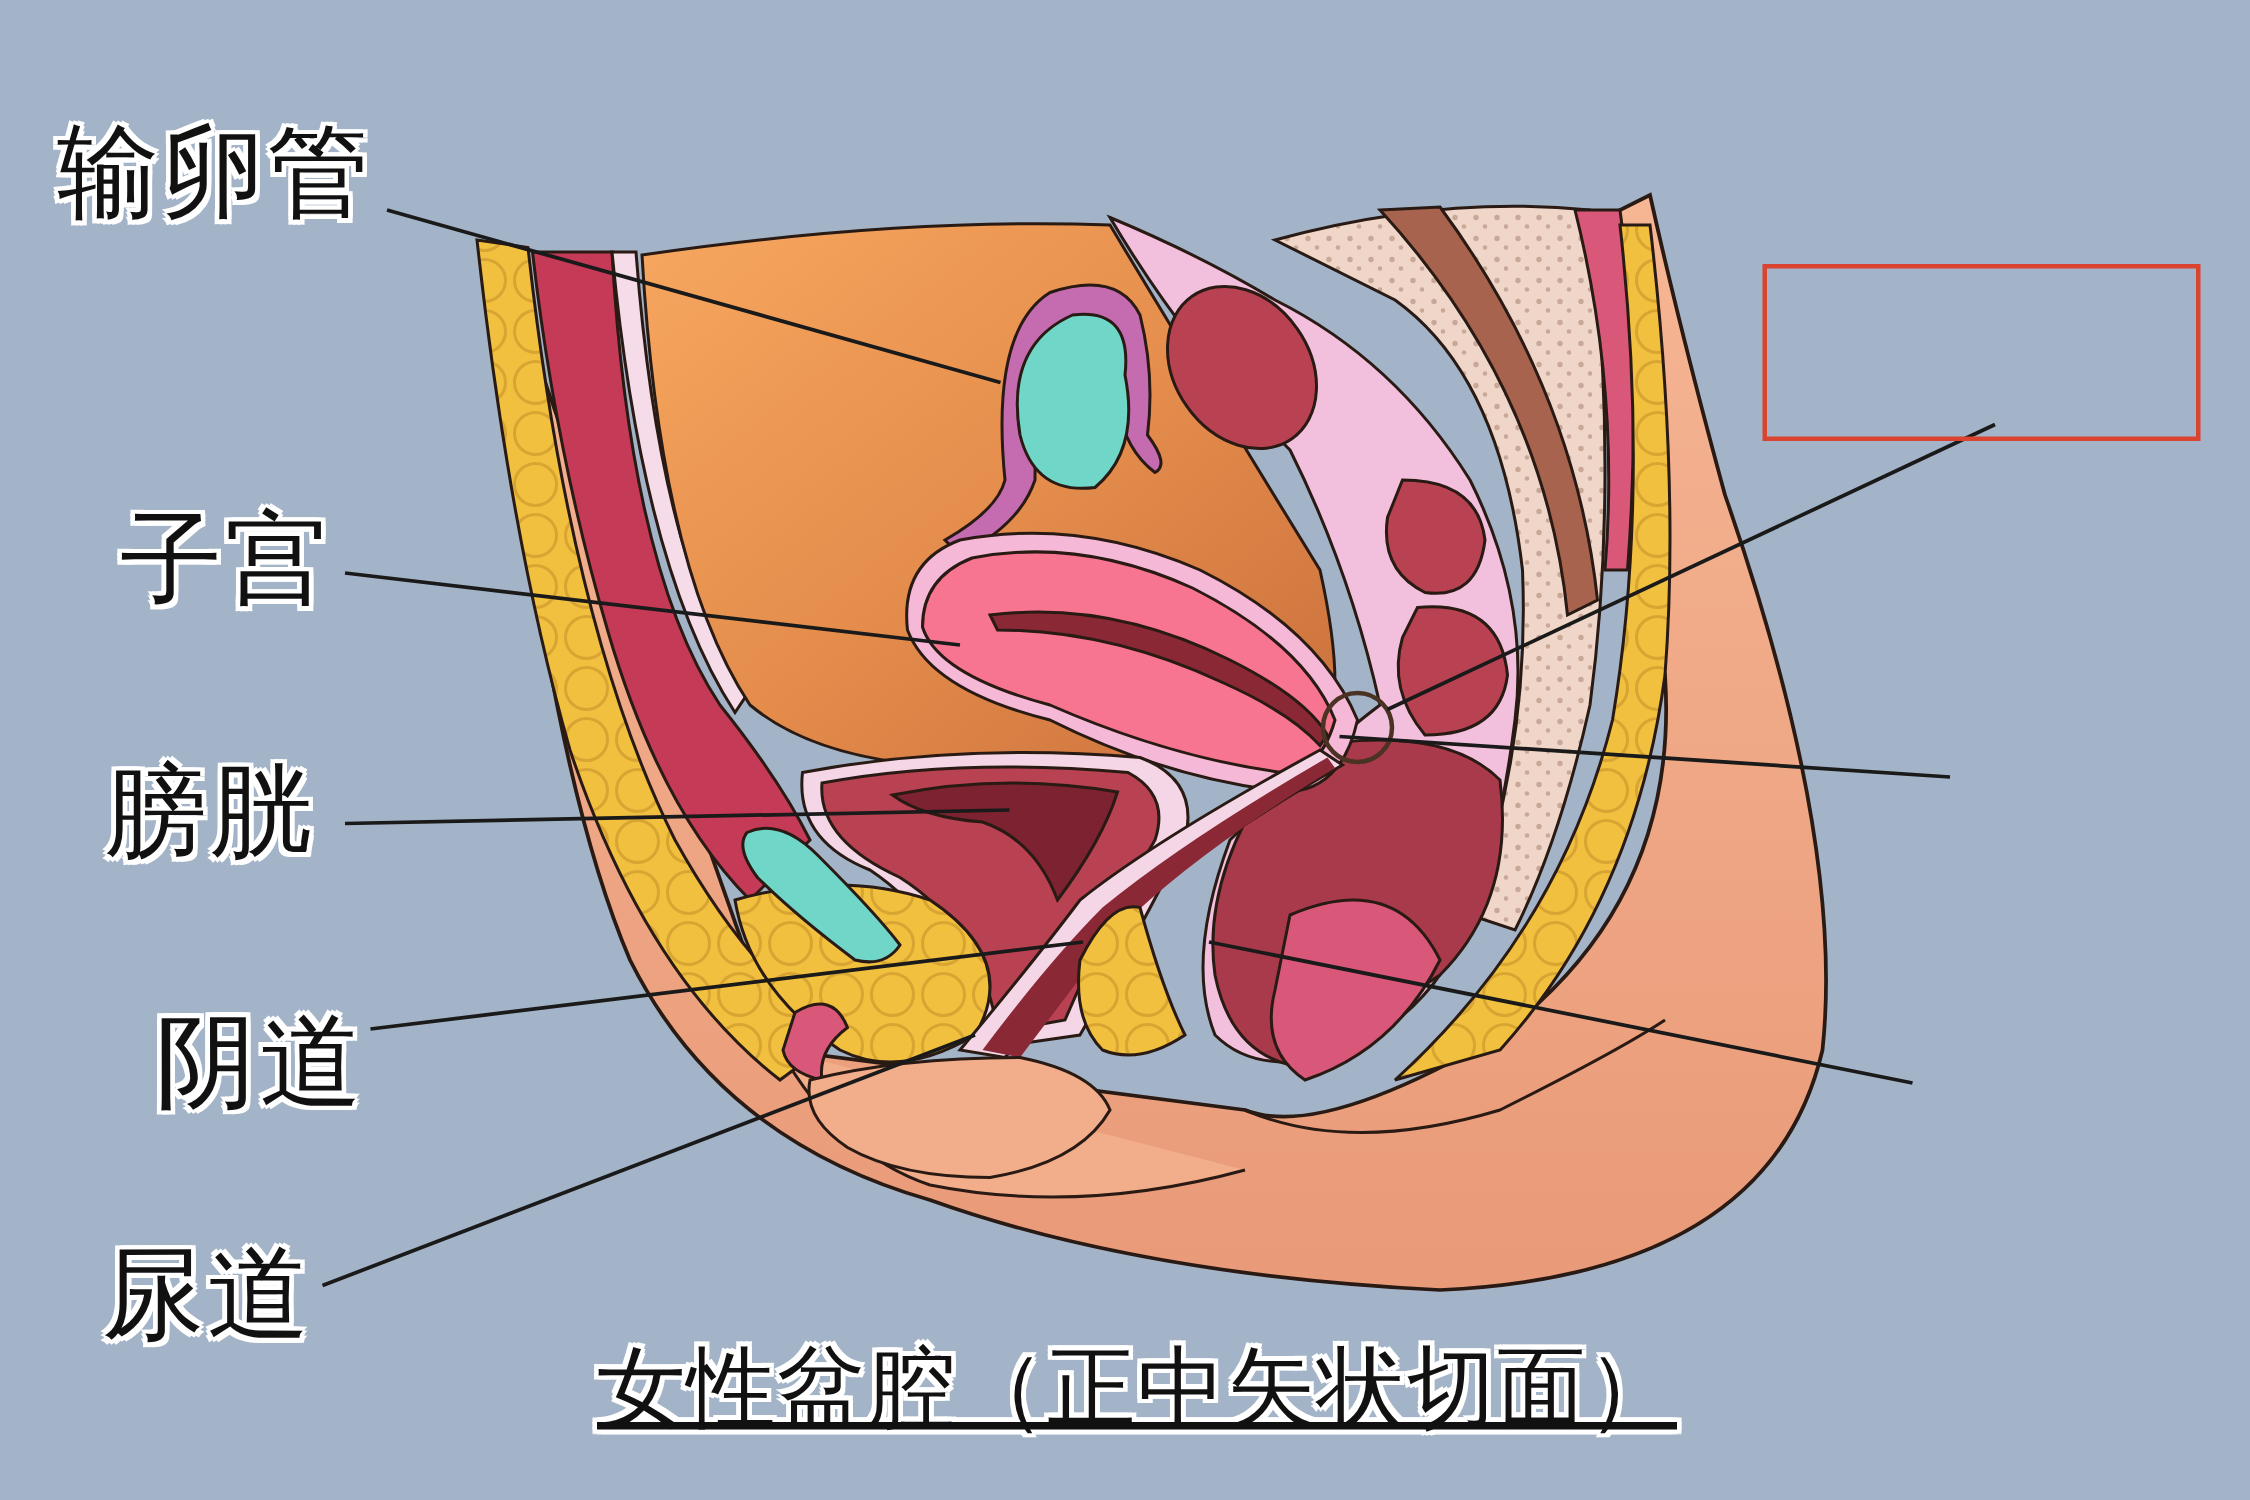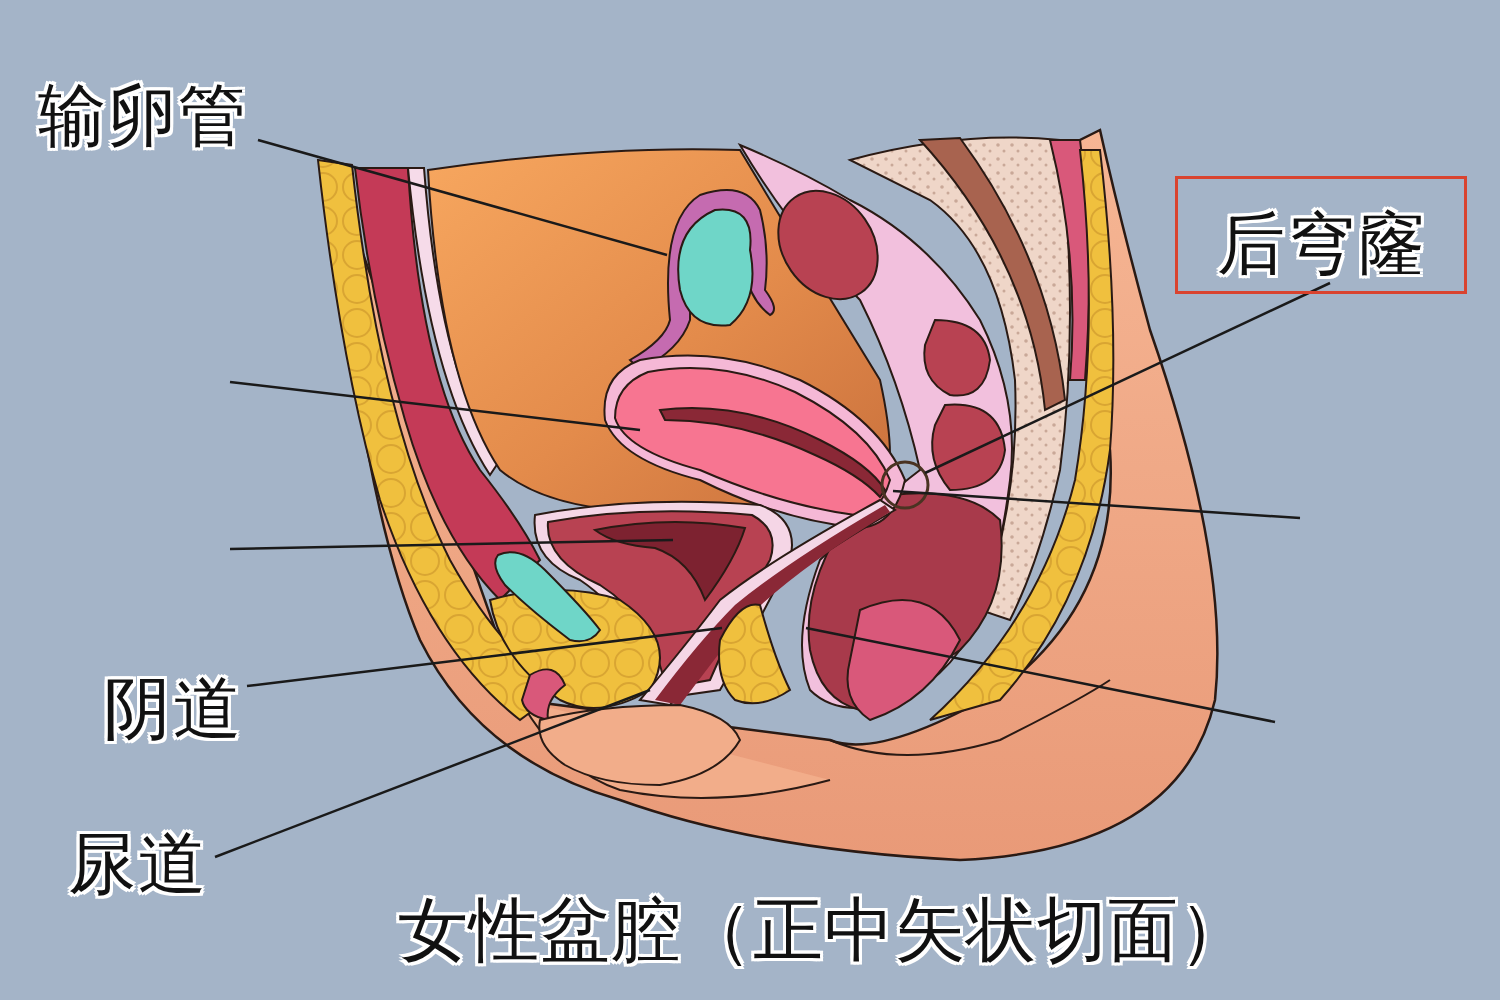--- a/index.html
+++ b/index.html
@@ -15,21 +15,21 @@
       font-family: "DejaVu Sans", sans-serif;
       font-size: 68px;
       line-height: 1;
       color: #111;
       letter-spacing: 2px;
       white-space: nowrap;
       text-shadow:
         -3px -3px 0 #fff, 3px -3px 0 #fff, -3px 3px 0 #fff, 3px 3px 0 #fff,
         0 -3px 0 #fff, 0 3px 0 #fff, -3px 0 0 #fff, 3px 0 0 #fff;
     }
-    .caption { font-size: 70px; letter-spacing: 1px; }
+    .caption { font-size: 59px; letter-spacing: 1px; text-decoration: underline; }
     .highlight-box {
       position: absolute;
       border: 3px solid #d9432f;
       box-sizing: border-box;
     }
   </style>
 </head>
 <body style="background: rgb(164, 180, 200);">
 
 <div id="stage">
@@ -108,18 +108,19 @@
       <line x1="247" y1="686" x2="722" y2="628" stroke="#1a1a1a" stroke-width="2.5"></line>
       <line x1="215" y1="857" x2="650" y2="690" stroke="#1a1a1a" stroke-width="2.5"></line>
       <line x1="1330" y1="283" x2="925" y2="473" stroke="#1a1a1a" stroke-width="2.5"></line>
       <line x1="1300" y1="518" x2="893" y2="491" stroke="#1a1a1a" stroke-width="2.5"></line>
       <line x1="1275" y1="722" x2="806" y2="628" stroke="#1a1a1a" stroke-width="2.5"></line>
     </svg>
 
   <div id="highlight-box" class="highlight-box" style="left: 1175px; top: 176px; width: 292px; height: 118px; border-color: rgb(217, 67, 47);"></div>
 
   <div class="label" style="left: 38px; top: 82px;">输卵管</div>
+  <div class="label" style="left: 80px; top: 340px;">子宫</div>
+  <div class="label" style="left: 70px; top: 508px;">膀胱</div>
   <div class="label" style="left: 103px; top: 675px;">阴道</div>
   <div class="label" style="left: 68px; top: 830px; text-align: right;">尿道</div>
-  <div class="label" style="left: 1217px; top: 210px;">后穹窿</div>
 
   <div id="caption" class="label caption" style="left: 398px; top: 895px;">女性盆腔（正中矢状切面）</div>
 </div>
 
 </body></html>

